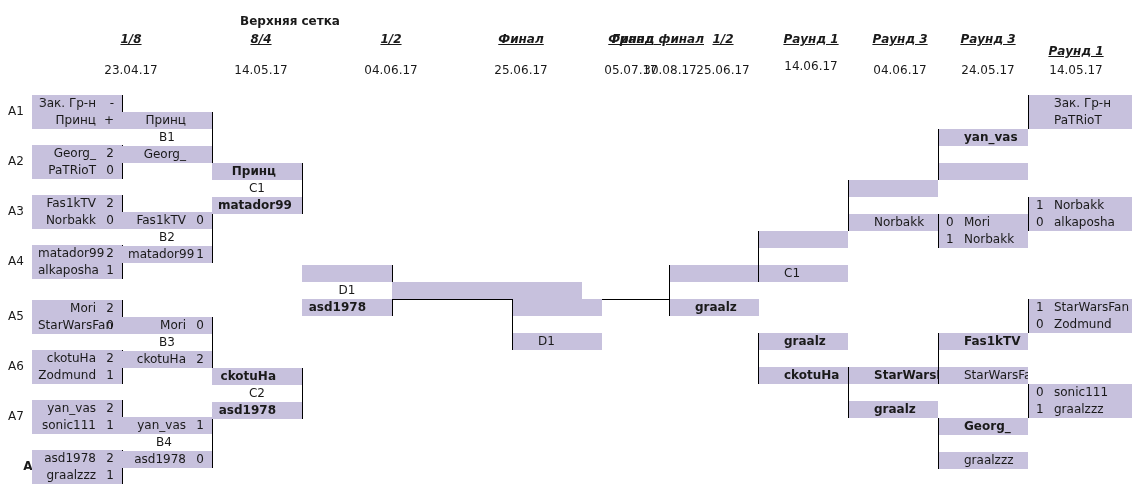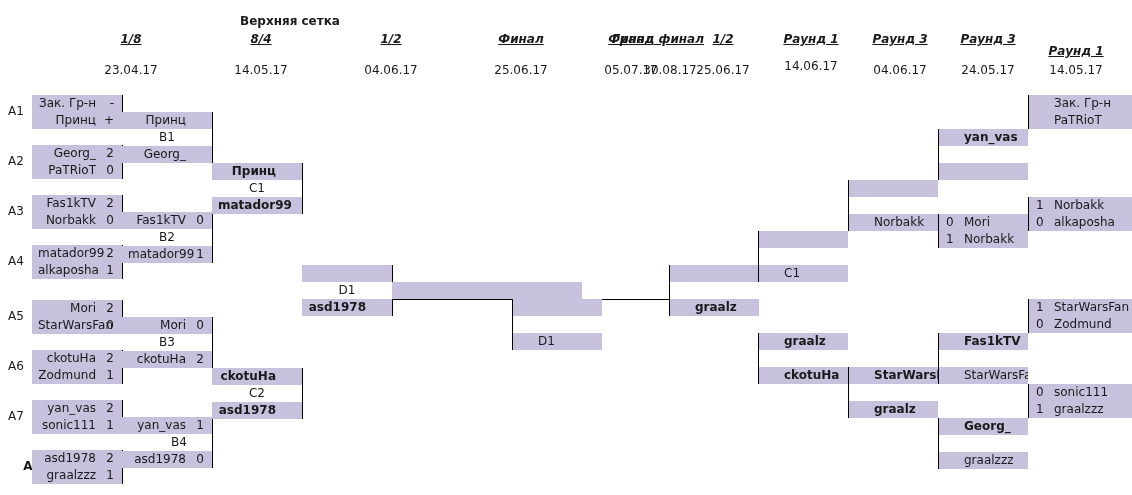--- a/index.html
+++ b/index.html
@@ -218,21 +218,21 @@
     <div class="cell plain" style="left: 122px; top: 334px; width: 90px; text-align: center; background: transparent;">B3</div>
     <div class="ln" style="left: 212px; top: 317px; width: 1px; height: 51px;"></div>
     <div class="cell" style="left: 122px; top: 417px; width: 90px;">
       <span class="nm nm-right" style="left: 6px; right: 26px; text-align: right;">yan_vas</span>
       <span class="sc" style="right: 8px; text-align: right;">1</span>
     </div>
     <div class="cell" style="left: 122px; top: 451px; width: 90px;">
       <span class="nm nm-right" style="left: 6px; right: 26px; text-align: right;">asd1978</span>
       <span class="sc" style="right: 8px; text-align: right;">0</span>
     </div>
-    <div class="cell plain" style="left: 134px; top: 434px; width: 90px; text-align: center; background: transparent;">B4</div>
+    <div class="cell plain" style="left: 119px; top: 434px; width: 90px; text-align: center; background: transparent;">B4</div>
     <div class="ln" style="left: 212px; top: 417px; width: 1px; height: 51px;"></div>
     <div class="cell" style="left: 212px; top: 163px; width: 90px;">
       <span class="nm nm-right bold" style="left: 6px; right: 26px; text-align: right;">Принц</span>
     </div>
     <div class="cell" style="left: 212px; top: 197px; width: 90px;">
       <span class="nm nm-right bold" style="left: 6px; right: 26px; text-align: right;">matador99</span>
     </div>
     <div class="cell plain" style="left: 212px; top: 180px; width: 90px; text-align: center; background: transparent;">C1</div>
     <div class="ln" style="left: 302px; top: 163px; width: 1px; height: 51px;"></div>
     <div class="cell" style="left: 212px; top: 368px; width: 90px;">

